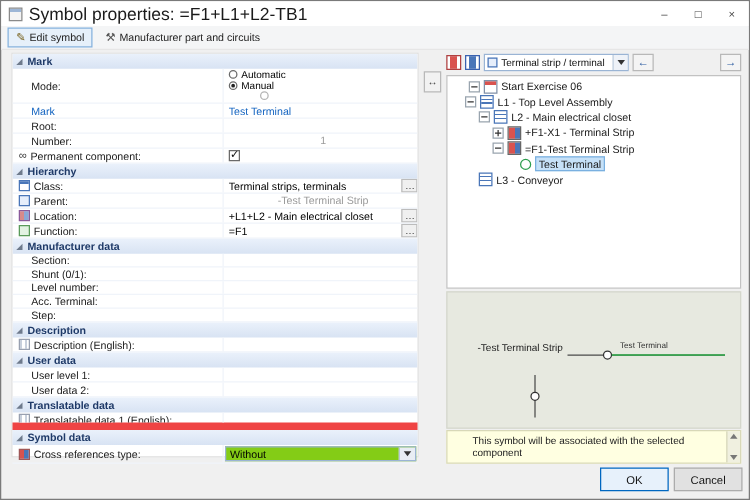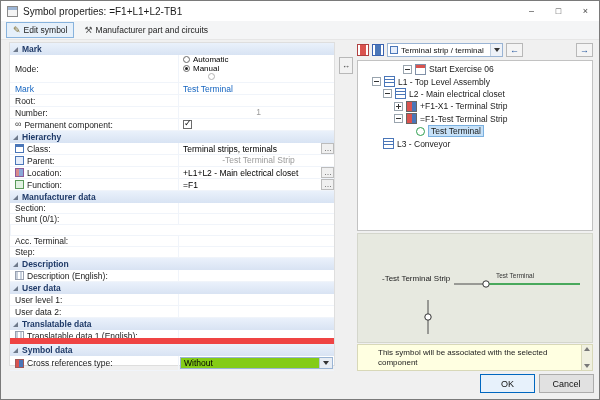--- a/index.html
+++ b/index.html
@@ -3,41 +3,41 @@
 <meta charset="utf-8">
 <style>
   *{box-sizing:border-box;margin:0;padding:0;font-family:"Liberation Sans",sans-serif;}
   html,body{width:600px;height:400px;overflow:hidden;}
   body{background:#cfcfcf;position:relative;}
   .window{position:absolute;inset:0;background:#f0f0f0;border:1px solid #7a7a7a;}
 
   
   .titlebar{height:20px;background:#ffffff;display:flex;align-items:center;padding-left:6px;}
   .app-icon{width:11px;height:11px;border:1px solid #8a8a8a;background:linear-gradient(#9db6d6 0 3px,#f4f4f4 3px);flex:0 0 auto;}
-  .title{font-size:10px;color:#1a1a1a;margin-left:5px;flex:1;white-space:nowrap;}
+  .title{font-size:14px;color:#1a1a1a;margin-left:5px;flex:1;white-space:nowrap;}
   .win-controls{display:flex;align-self:stretch;}
   .win-btn{width:27px;display:flex;align-items:center;justify-content:center;font-size:9px;color:#444;}
 
   
   .toolbar{height:19px;display:flex;align-items:center;padding-left:5px;gap:3px;background:#f4f5f6;border-bottom:1px solid #e6e6e6;}
   .tab{display:flex;align-items:center;gap:3px;height:16px;padding:0 6px;font-size:8.5px;color:#222;background:transparent;border:1px solid transparent;}
   .tab.active{background:#e6f0fa;border:1px solid #88b3dd;}
   .tab-icon{font-size:9px;color:#7a6420;}
   .tab-icon.wrench{color:#555;}
 
   
   .left-panel{position:absolute;left:8px;top:41px;width:326px;height:324px;background:#fff;border:1px solid #dedede;font-size:8.5px;}
   .grid-scroll{height:295px;overflow:hidden;}
   .sec-header{height:12px;background:linear-gradient(#eaf1fb,#d8e3f3);display:flex;align-items:center;gap:4px;padding-left:3px;}
   .sec-title{color:#1f3a68;font-weight:bold;font-size:8.5px;}
   .tri{width:0;height:0;border-bottom:5px solid #6e7a8c;border-left:5px solid transparent;flex:0 0 auto;}
   .prow{display:flex;height:12px;border-bottom:1px solid #f0f4fa;}
   .prow.h11{height:11px;}
   .prow.h15{height:15px;}
-  .plabel{width:168px;display:flex;align-items:center;padding-left:5px;gap:3px;color:#1a1a1a;overflow:hidden;white-space:nowrap;}
+  .plabel{width:168px;display:flex;align-items:center;padding-left:15px;gap:3px;color:#1a1a1a;overflow:hidden;white-space:nowrap;}
   .plabel.iconed{padding-left:5px;}
   .pvalue{flex:1;border-left:1px solid #f0f4fa;display:flex;align-items:center;padding-left:4px;position:relative;overflow:hidden;white-space:nowrap;}
   .mode-row{height:28px;}
   .mode-row .pvalue{flex-direction:column;align-items:flex-start;justify-content:flex-end;}
   .radio-line{display:flex;align-items:center;gap:3px;height:9px;font-size:8px;}
   .radio{width:7px;height:7px;border:1px solid #6a6a6a;border-radius:50%;background:#fff;position:relative;flex:0 0 auto;}
   .radio.on::after{content:"";position:absolute;left:1px;top:1px;right:1px;bottom:1px;background:#222;border-radius:50%;}
   .radio.dis{border-color:#b4b4b4;}
   .muted{color:#9b9b9b;flex-direction:column;}
   .blue{color:#1464c0;}
@@ -67,21 +67,21 @@
   .tbi-red{border:1px solid #b04040;background:linear-gradient(90deg,#fff 0 2px,#d9534f 2px 8px,#fff 8px);}
   .tbi-blue{border:1px solid #3a62b0;background:linear-gradient(90deg,#fff 0 2px,#4a76b8 2px 8px,#fff 8px);}
   .combo{height:14px;flex:0 0 116px;border:1px solid #9ab4d4;background:#fff;display:flex;align-items:center;gap:3px;padding-left:2px;font-size:8px;position:relative;color:#111;}
   .combo .gi{width:8px;height:8px;}
   .combo-caret{position:absolute;right:0;top:0;bottom:0;width:12px;display:flex;align-items:center;justify-content:center;background:#eef2f8;border-left:1px solid #c0cede;}
   .nav-btn{width:17px;height:14px;border:1px solid #b8b8b8;background:#f4f4f4;font-size:9px;color:#2a5aa0;display:flex;align-items:center;justify-content:center;}
   .nav-right{margin-left:auto;}
 
   .tree-box{margin-top:2px;height:171px;border:1px solid #c2c2c2;background:#fff;padding-top:2px;overflow:hidden;}
   .tnode{height:12.4px;display:flex;align-items:center;gap:3px;font-size:8.5px;color:#1a1a1a;}
-  .ind0{padding-left:1px;margin-left:44px;} .ind1{padding-left:14px;} .ind2{padding-left:25px;} .ind3{padding-left:36px;} .ind4{padding-left:58px;}
+  .ind0{padding-left:17px;} .ind1{padding-left:14px;} .ind2{padding-left:25px;} .ind3{padding-left:36px;} .ind4{padding-left:58px;}
   .exp{width:9px;height:9px;border:1px solid #99a4ae;background:#fff;flex:0 0 auto;position:relative;}
   .exp::before{content:"";position:absolute;left:1px;right:1px;top:3px;height:1px;background:#333;}
   .exp.plus::after{content:"";position:absolute;top:1px;bottom:1px;left:3px;width:1px;background:#333;}
   .ti{width:11px;height:11px;flex:0 0 auto;}
   .ti-project{border:1px solid #8090a8;background:linear-gradient(#d9534f 0 3px,#fff 3px);}
   .ti-level{border:1px solid #4a76b8;background:linear-gradient(#fff 0 2px,#4a76b8 2px 3px,#fff 3px 5px,#4a76b8 5px 6px,#fff 6px);}
   .ti-strip{border:1px solid #666;background:linear-gradient(90deg,#d9534f 0 5px,#4a76b8 5px);}
   .ti-terminal{width:9px;height:9px;border:1px solid #2e9e4f;border-radius:50%;background:#fff;position:relative;flex:0 0 auto;}
   .sel-label{background:#c6e1f8;border:1px solid #7ab0e0;padding:0 2px;}
 
@@ -217,20 +217,21 @@
       </div>
       <div class="prow h11">
         <div class="plabel">Section:</div>
         <div class="pvalue"></div>
       </div>
       <div class="prow h11">
         <div class="plabel">Shunt (0/1):</div>
         <div class="pvalue"></div>
       </div>
       <div class="prow h11">
+        <div class="plabel">Level number:</div>
         <div class="pvalue"></div>
       </div>
       <div class="prow h11">
         <div class="plabel">Acc. Terminal:</div>
         <div class="pvalue"></div>
       </div>
       <div class="prow h11">
         <div class="plabel">Step:</div>
         <div class="pvalue"></div>
       </div>

